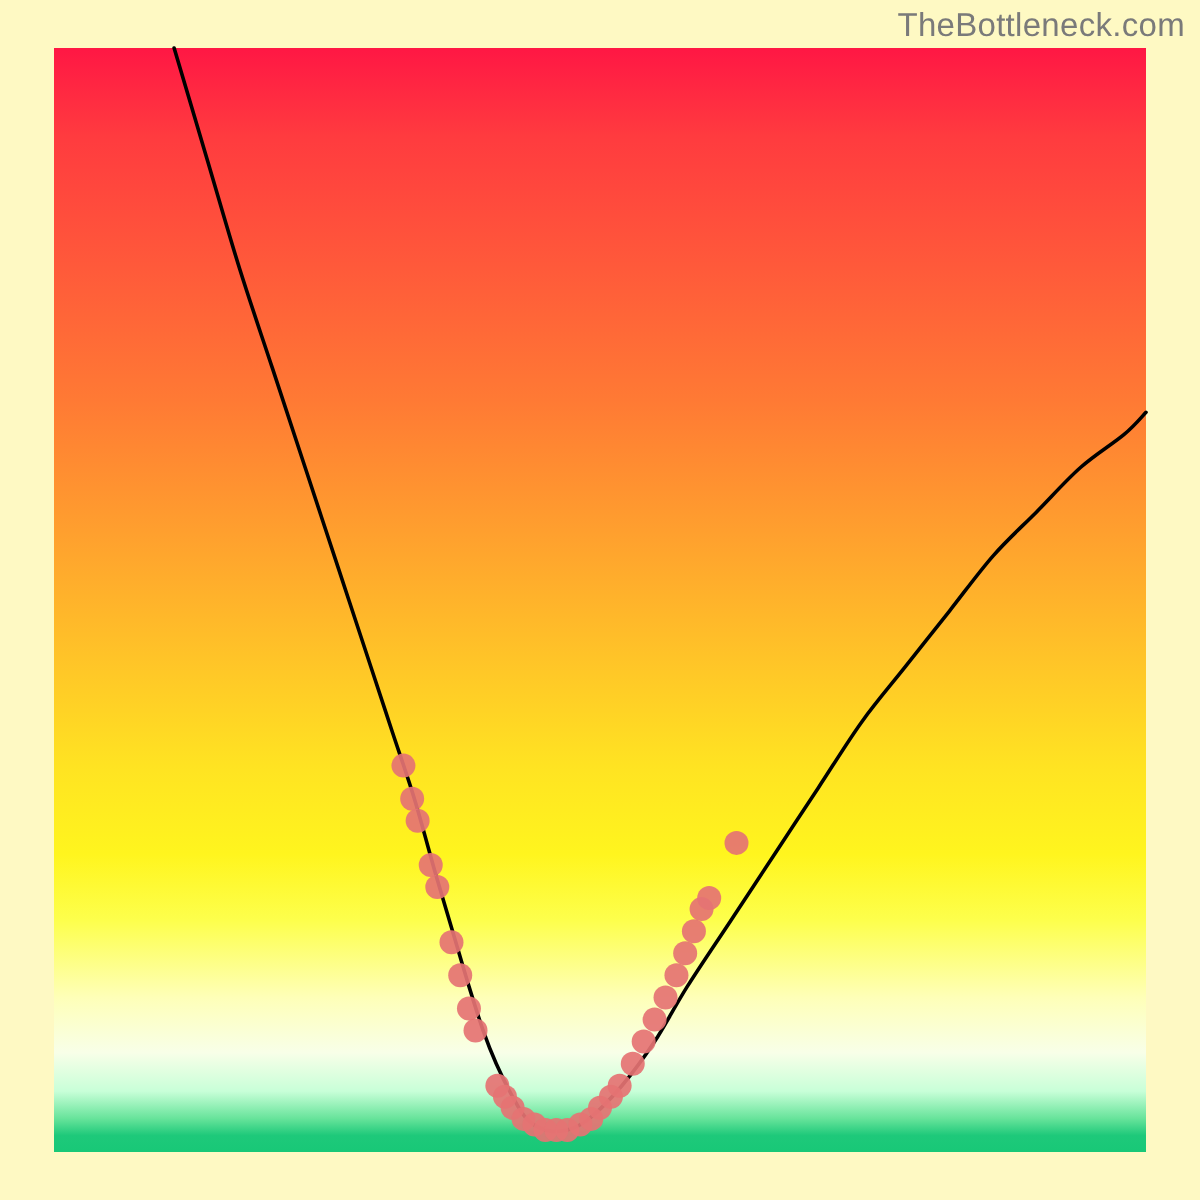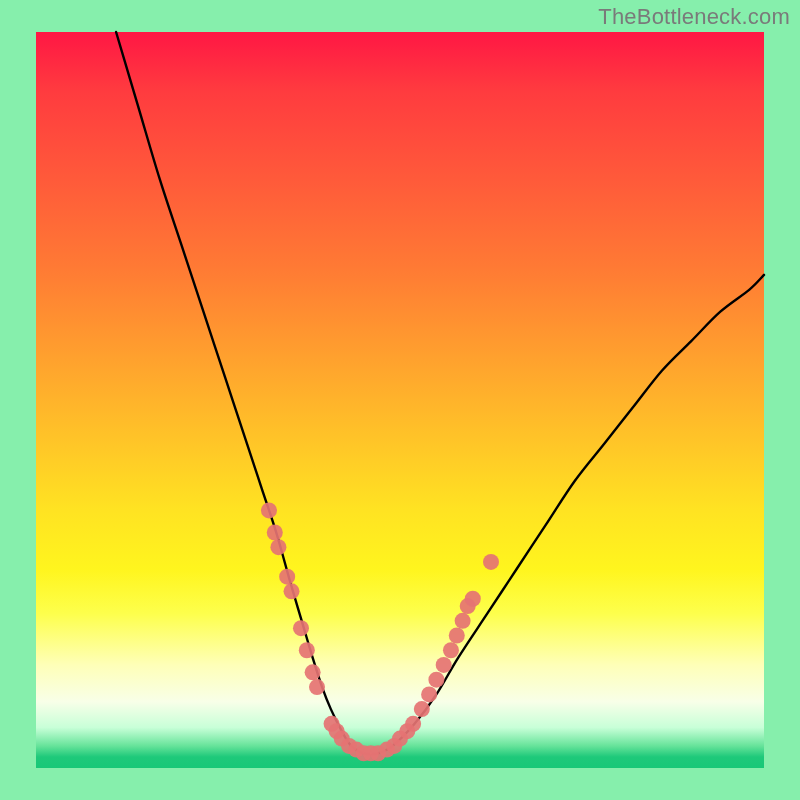--- a/index.html
+++ b/index.html
@@ -10,21 +10,21 @@
     background: #000;
     overflow: hidden;
     font-family: Arial, Helvetica, sans-serif;
   }
   .frame {
     position: absolute;
     top: 0;
     left: 0;
     width: 800px;
     height: 800px;
-    background: #86efac;
+    background: #fef9c3;
   }
   .plot {
     position: absolute;
     top: 32px;
     left: 36px;
     width: 728px;
     height: 736px;
     
     background: linear-gradient(
       to bottom,

